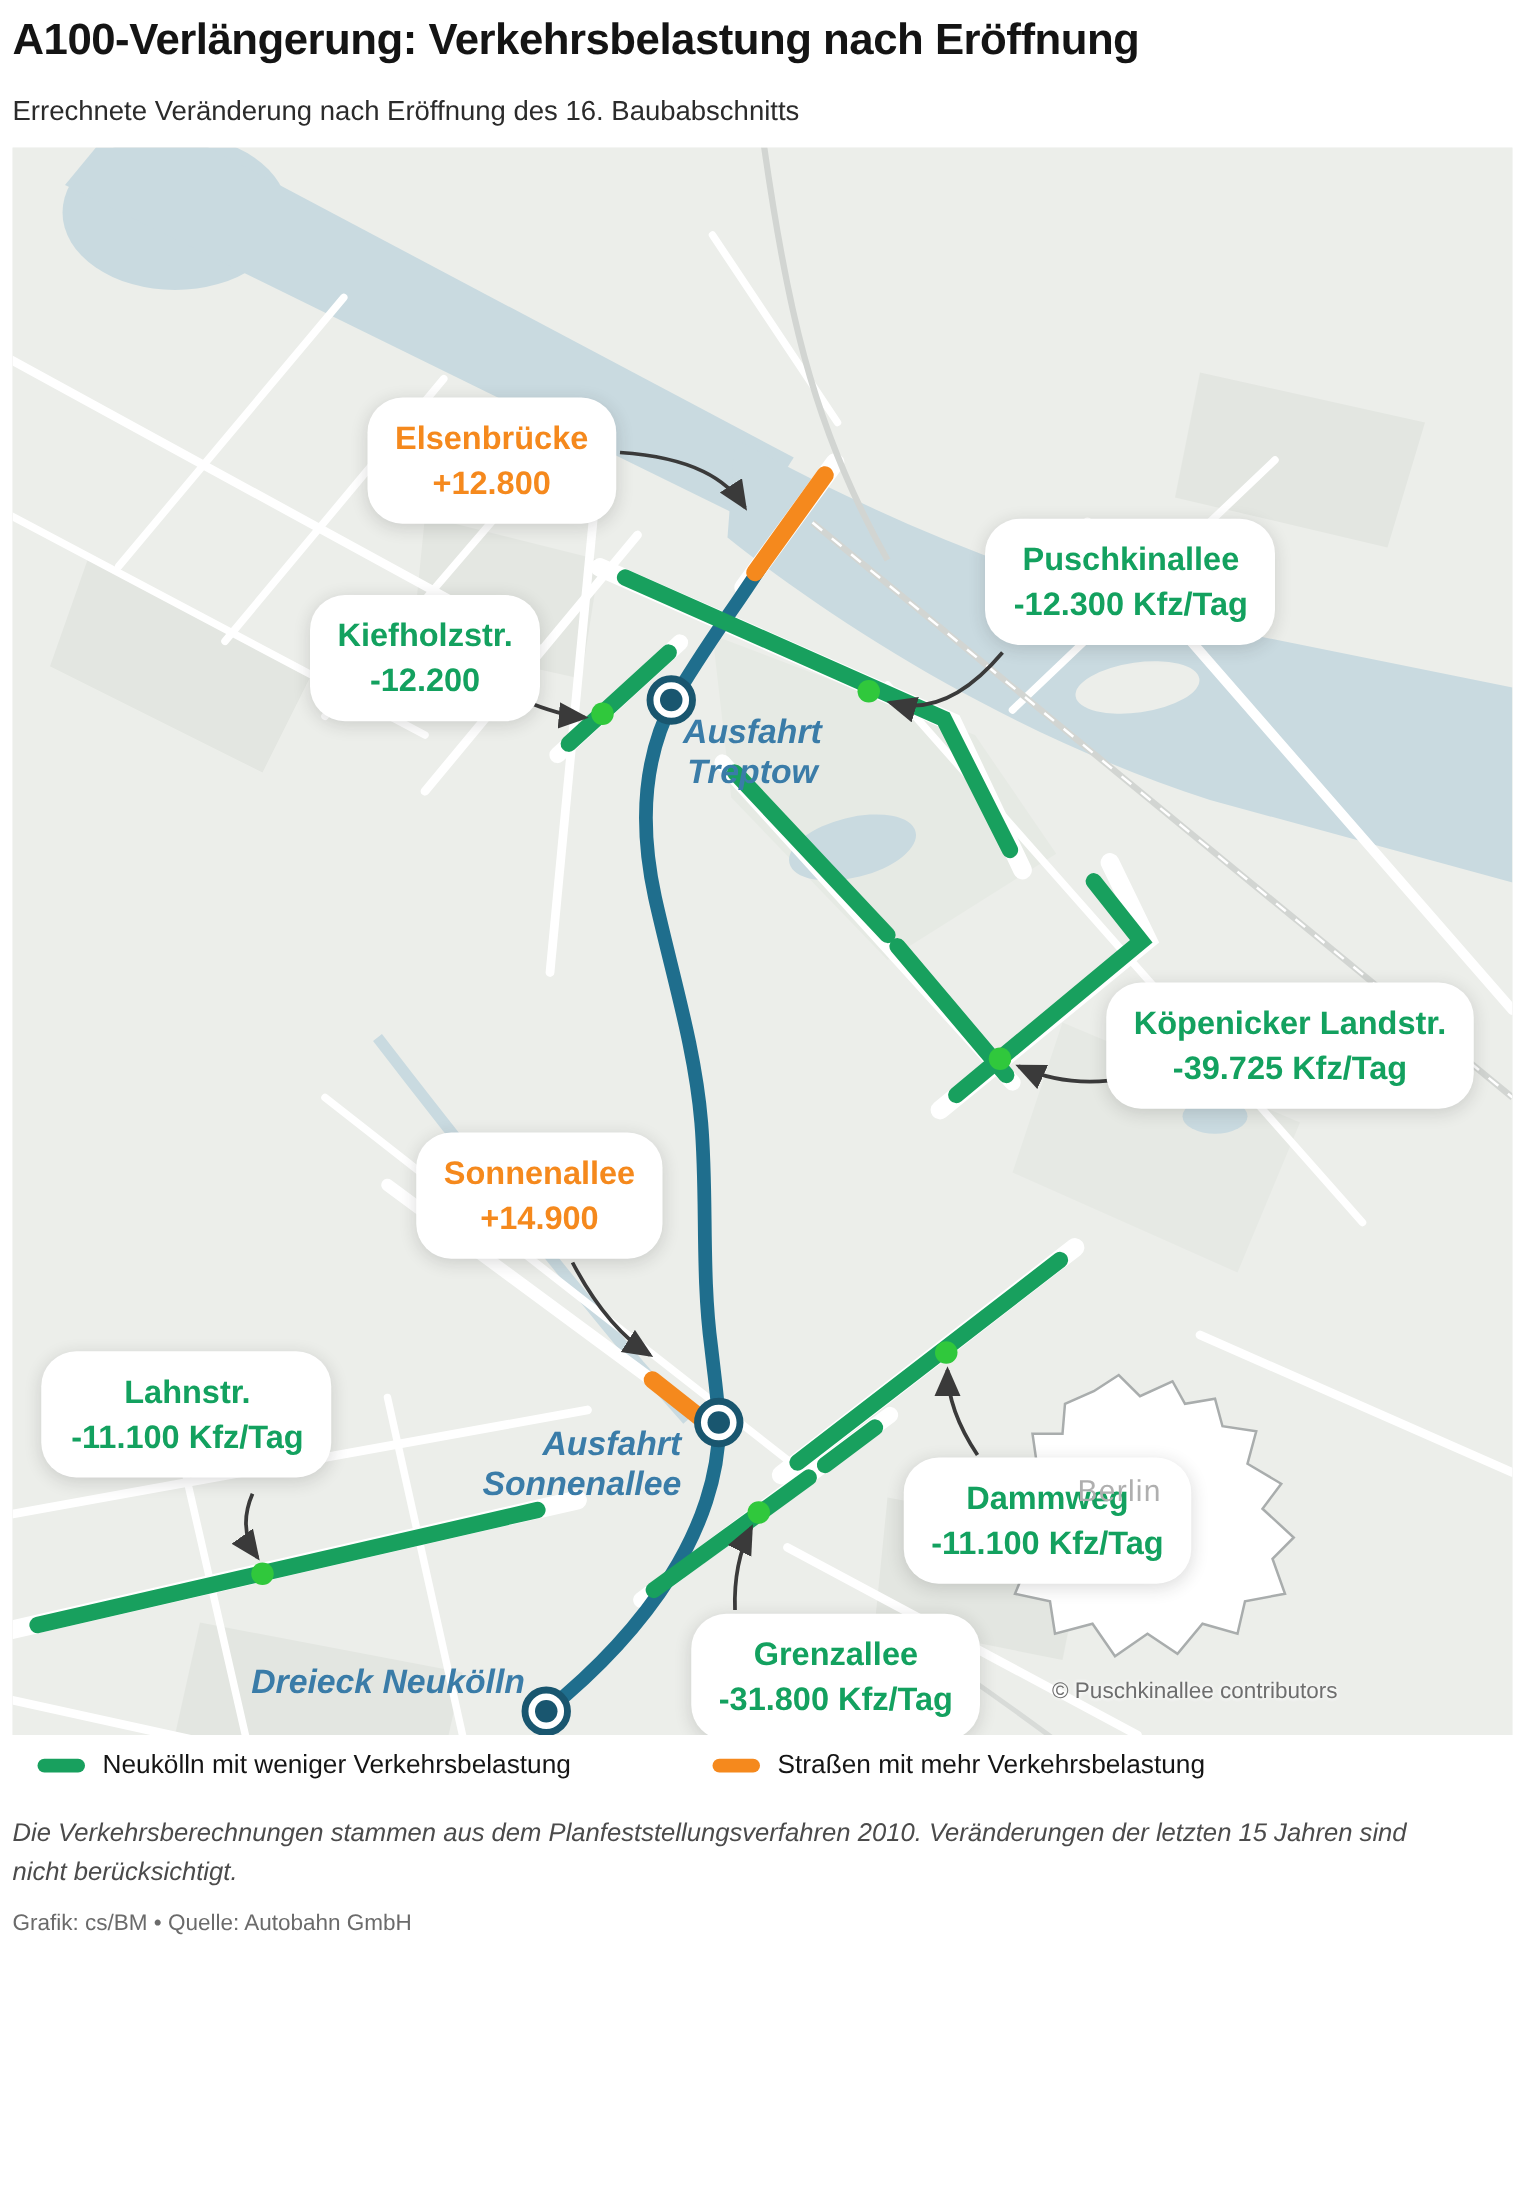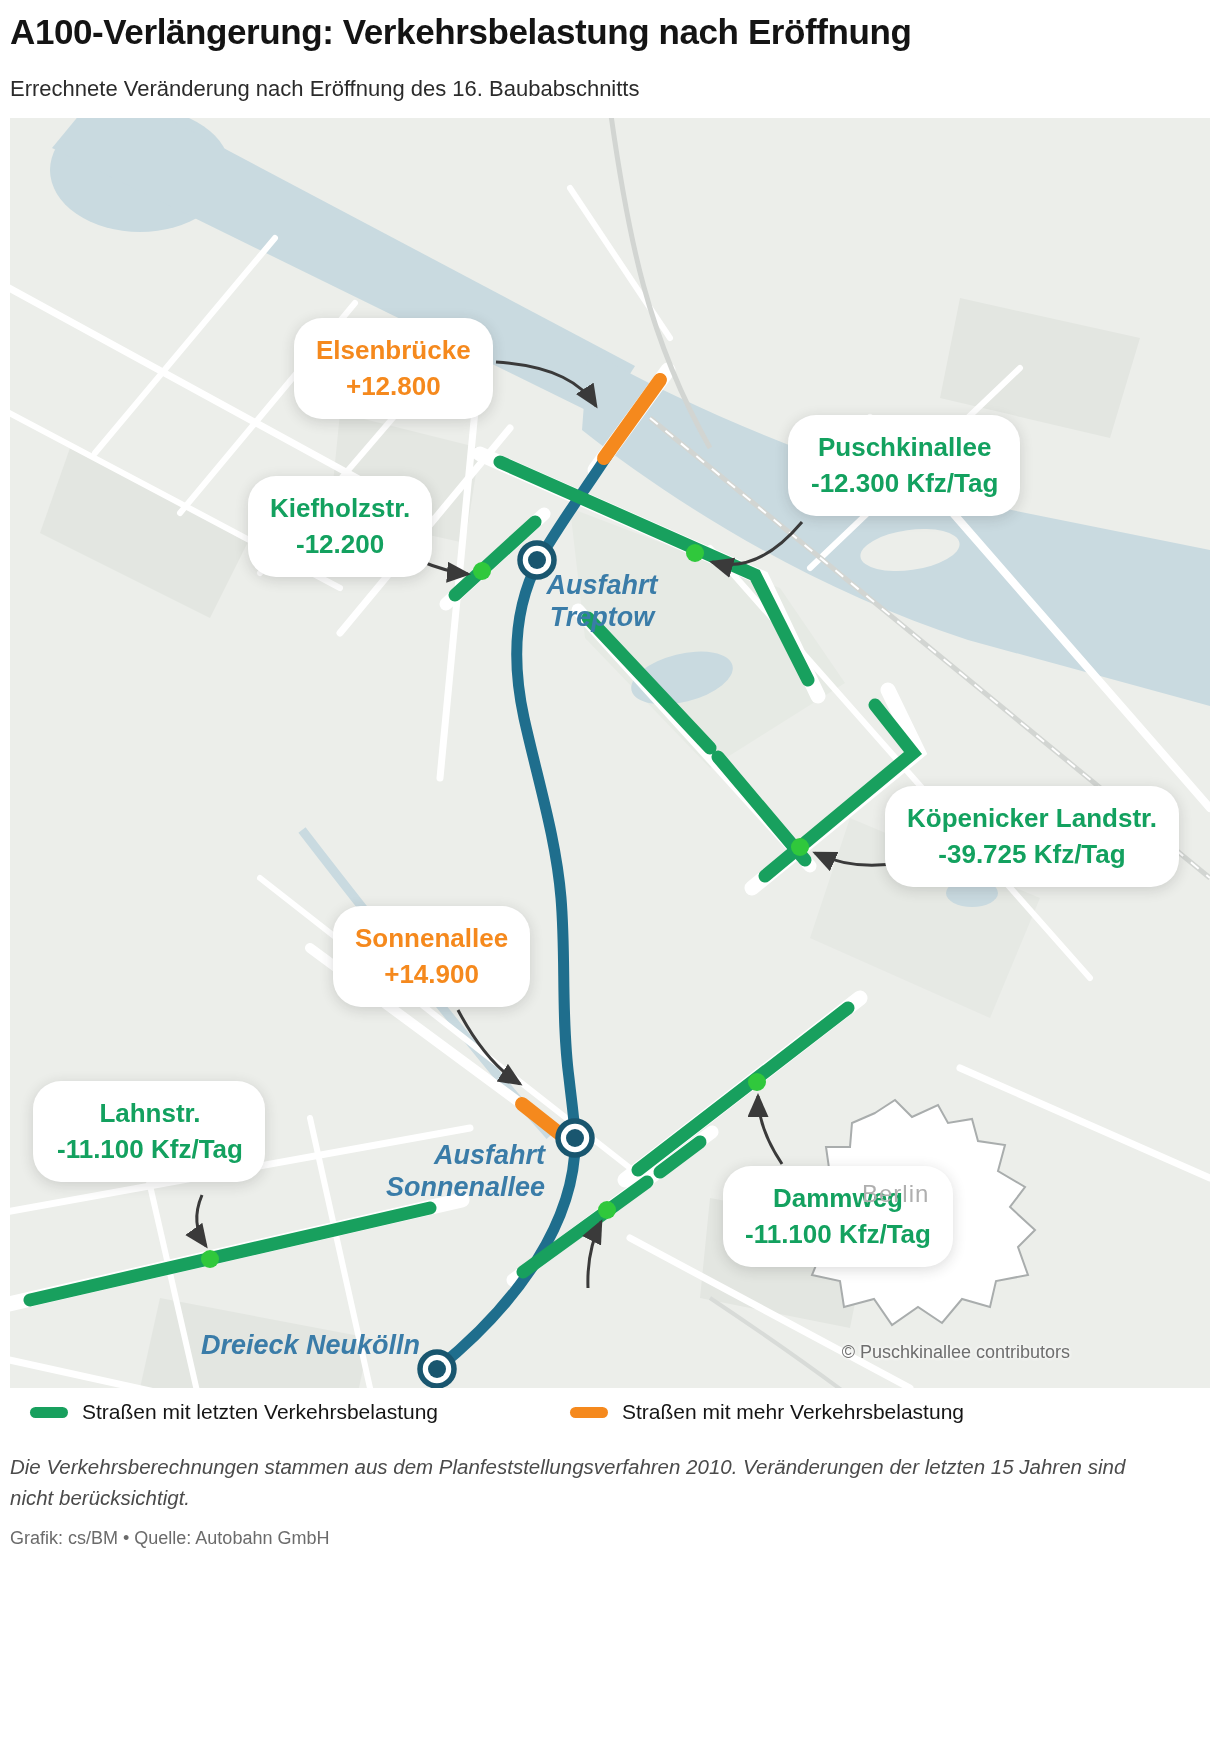--- a/index.html
+++ b/index.html
@@ -210,40 +210,44 @@
       <span class="value">+14.900</span>
     </div>
     <div class="callout co-lahn less">
       <span class="street">Lahnstr.</span>
       <span class="value">-11.100 Kfz/Tag</span>
     </div>
     <div class="callout co-damm less">
       <span class="street">Dammweg</span>
       <span class="value">-11.100 Kfz/Tag</span>
     </div>
+    <div class="callout co-grenz less">
+      <span class="street">Grenzallee</span>
+      <span class="value">-31.800 Kfz/Tag</span>
+    </div>
 
     <div class="place pl-treptow">
       <div>Ausfahrt</div>
       <div>Treptow</div>
     </div>
     <div class="place pl-sonnen">
       <div>Ausfahrt</div>
       <div>Sonnenallee</div>
     </div>
     <div class="place pl-dreieck">
       <div>Dreieck Neukölln</div>
     </div>
 
     <div class="inset-label">Berlin</div>
     <div class="attribution">© Puschkinallee contributors</div>
   </div>
 
   <div class="legend-item li-less">
     <span class="swatch sw-less"></span>
-    <span class="lbl">Straßen mit letzten Verkehrsbelastung</span>
+    <span class="lbl">Neukölln mit weniger Verkehrsbelastung</span>
   </div>
   <div class="legend-item li-more">
     <span class="swatch sw-more"></span>
     <span class="lbl">Straßen mit mehr Verkehrsbelastung</span>
   </div>
 
   <div class="footnote">Die Verkehrsberechnungen stammen aus dem Planfeststellungsverfahren 2010. Veränderungen der letzten 15 Jahren sind nicht berücksichtigt.</div>
   <div class="credit">Grafik: cs/BM • Quelle: Autobahn GmbH</div>
 
 </div>

